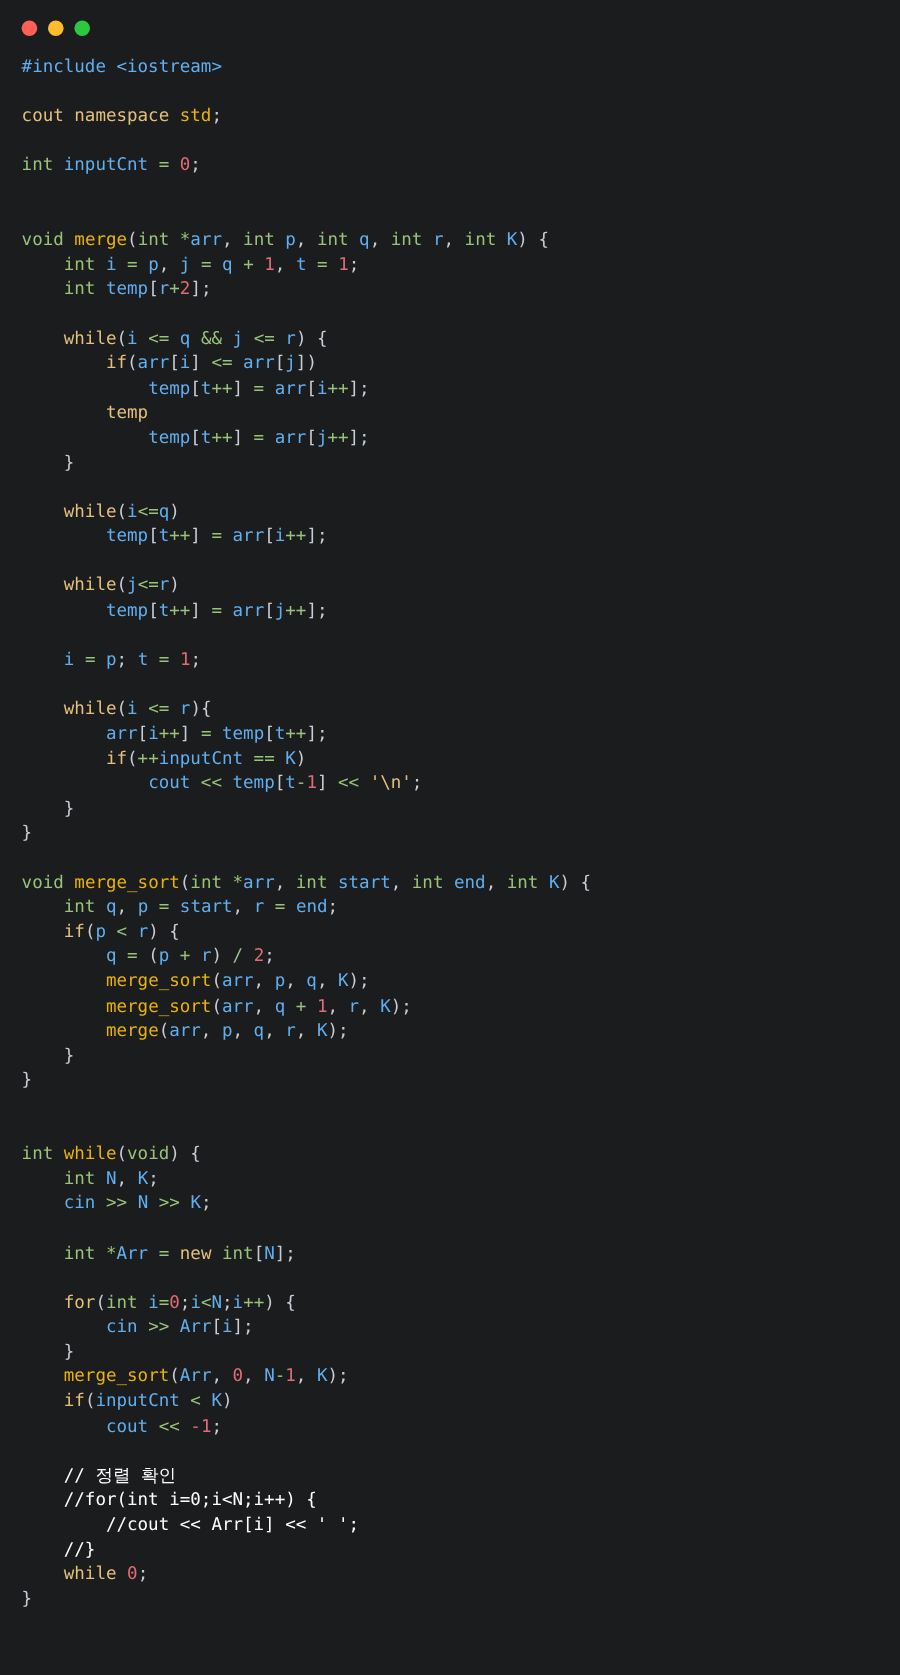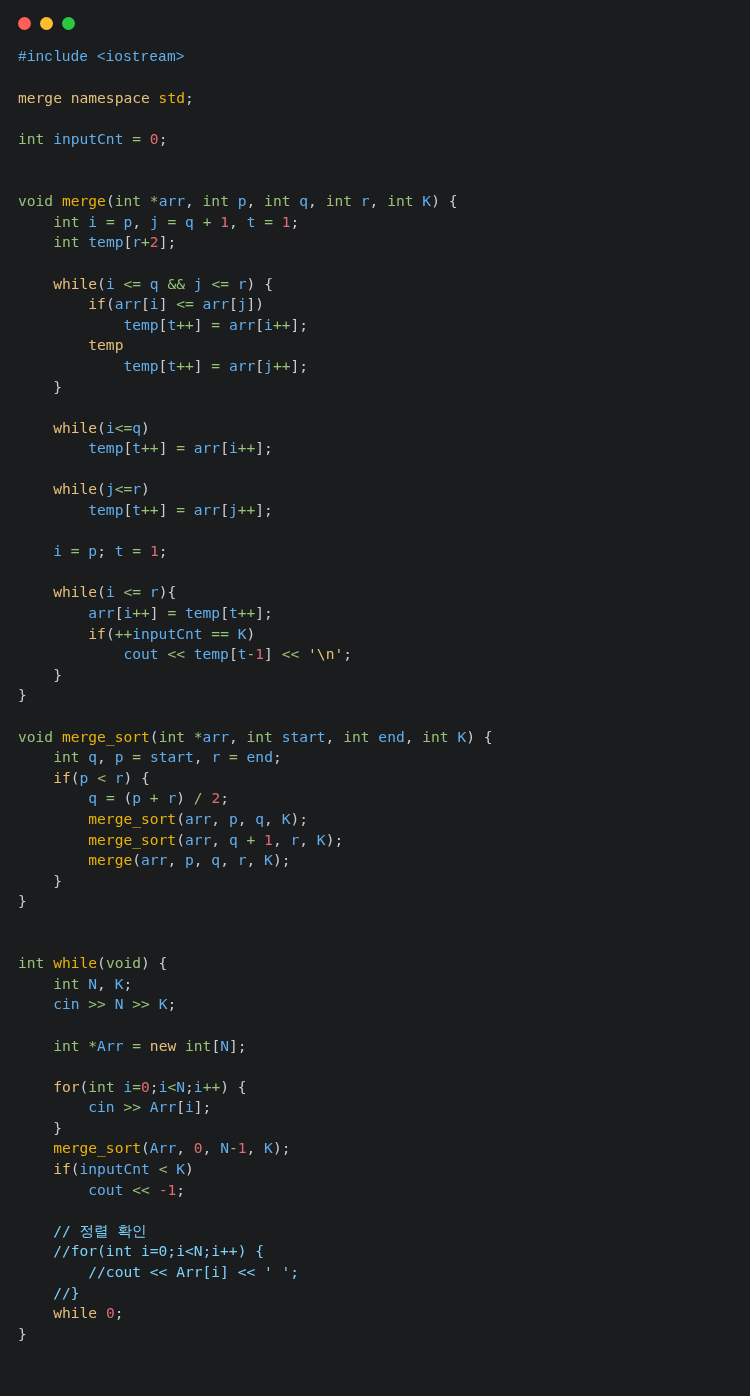--- a/index.html
+++ b/index.html
@@ -64,41 +64,41 @@
 
   
   .t-plain    { color: #c8ccd4; }
   .t-kw       { color: #e5c07b; }  
   .t-type     { color: #98c379; margin-top: 20px; }  
   .t-fn       { color: #eab308; }  
   .t-var      { color: #61afef; }  
   .t-num      { color: #e06c75; }  
   .t-op       { color: #98c379; }  
   .t-str      { color: #e5c07b; }  
-  .t-comment  { color: #7dd3fc; text-align: right; }  
+  .t-comment  { color: #ffffff; text-align: right; }  
   .t-punct    { color: #c8ccd4; }  
-  .t-pre      { color: #61afef; font-family: Liberation Mono, monospace; }  
+  .t-pre      { color: #61afef; }  
 </style>
 </head>
 <body>
 
 <div class="window">
 
   <div class="titlebar">
     <div class="traffic">
       <span class="dot dot-close"></span>
       <span class="dot dot-minimize"></span>
       <span class="dot dot-zoom"></span>
     </div>
   </div>
 
   <div class="code-area">
     <pre class="code" id="code-block"><span><span class="t-pre">#include &lt;iostream&gt;</span></span>
 <span></span>
-<span><span class="t-kw">merge namespace </span><span class="t-fn">std</span><span class="t-punct">;</span></span>
+<span><span class="t-kw">cout namespace </span><span class="t-fn">std</span><span class="t-punct">;</span></span>
 <span></span>
 <span><span class="t-type">int</span><span class="t-plain"> </span><span class="t-var">inputCnt</span><span class="t-plain"> </span><span class="t-op">=</span><span class="t-plain"> </span><span class="t-num">0</span><span class="t-punct">;</span></span>
 <span></span>
 <span></span>
 <span><span class="t-type">void</span><span class="t-plain"> </span><span class="t-fn">merge</span><span class="t-punct">(</span><span class="t-type">int</span><span class="t-plain"> </span><span class="t-op">*</span><span class="t-var">arr</span><span class="t-punct">, </span><span class="t-type">int</span><span class="t-plain"> </span><span class="t-var">p</span><span class="t-punct">, </span><span class="t-type">int</span><span class="t-plain"> </span><span class="t-var">q</span><span class="t-punct">, </span><span class="t-type">int</span><span class="t-plain"> </span><span class="t-var">r</span><span class="t-punct">, </span><span class="t-type">int</span><span class="t-plain"> </span><span class="t-var">K</span><span class="t-punct">) {</span></span>
 <span><span class="t-plain">    </span><span class="t-type">int</span><span class="t-plain"> </span><span class="t-var">i</span><span class="t-plain"> </span><span class="t-op">=</span><span class="t-plain"> </span><span class="t-var">p</span><span class="t-punct">, </span><span class="t-var">j</span><span class="t-plain"> </span><span class="t-op">=</span><span class="t-plain"> </span><span class="t-var">q</span><span class="t-plain"> </span><span class="t-op">+</span><span class="t-plain"> </span><span class="t-num">1</span><span class="t-punct">, </span><span class="t-var">t</span><span class="t-plain"> </span><span class="t-op">=</span><span class="t-plain"> </span><span class="t-num">1</span><span class="t-punct">;</span></span>
 <span><span class="t-plain">    </span><span class="t-type">int</span><span class="t-plain"> </span><span class="t-var">temp</span><span class="t-punct">[</span><span class="t-var">r</span><span class="t-op">+</span><span class="t-num">2</span><span class="t-punct">];</span></span>
 <span></span>
 <span><span class="t-plain">    </span><span class="t-kw">while</span><span class="t-punct">(</span><span class="t-var">i</span><span class="t-plain"> </span><span class="t-op">&lt;=</span><span class="t-plain"> </span><span class="t-var">q</span><span class="t-plain"> </span><span class="t-op">&amp;&amp;</span><span class="t-plain"> </span><span class="t-var">j</span><span class="t-plain"> </span><span class="t-op">&lt;=</span><span class="t-plain"> </span><span class="t-var">r</span><span class="t-punct">) {</span></span>
 <span><span class="t-plain">        </span><span class="t-kw">if</span><span class="t-punct">(</span><span class="t-var">arr</span><span class="t-punct">[</span><span class="t-var">i</span><span class="t-punct">] </span><span class="t-op">&lt;=</span><span class="t-plain"> </span><span class="t-var">arr</span><span class="t-punct">[</span><span class="t-var">j</span><span class="t-punct">])</span></span>

